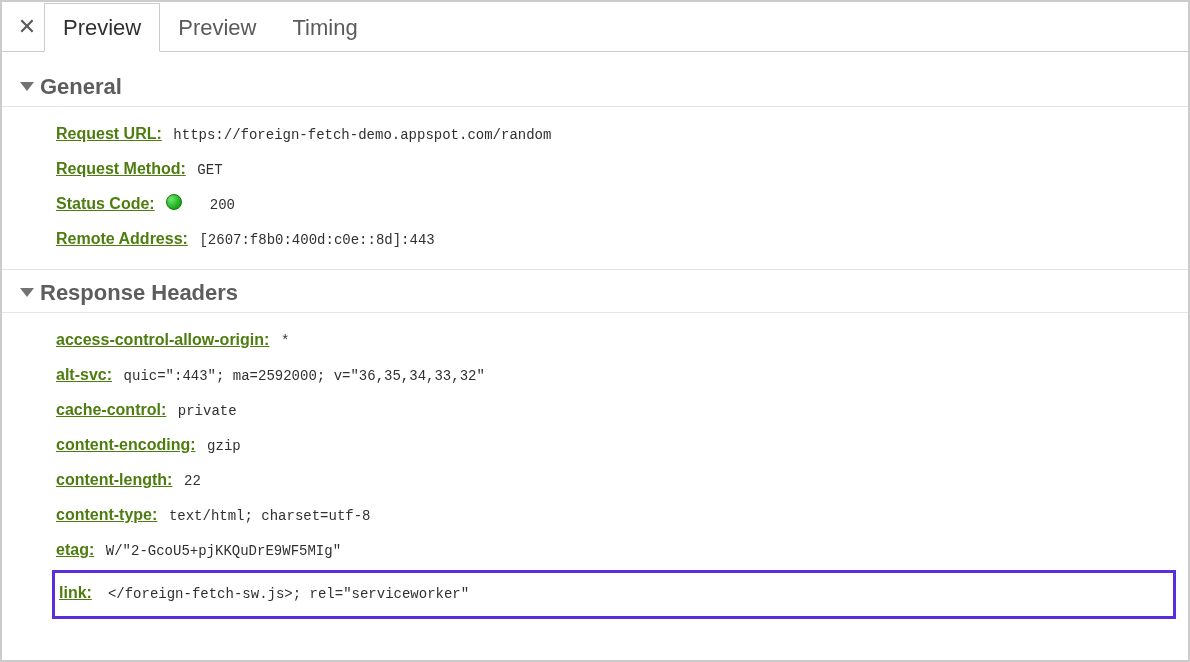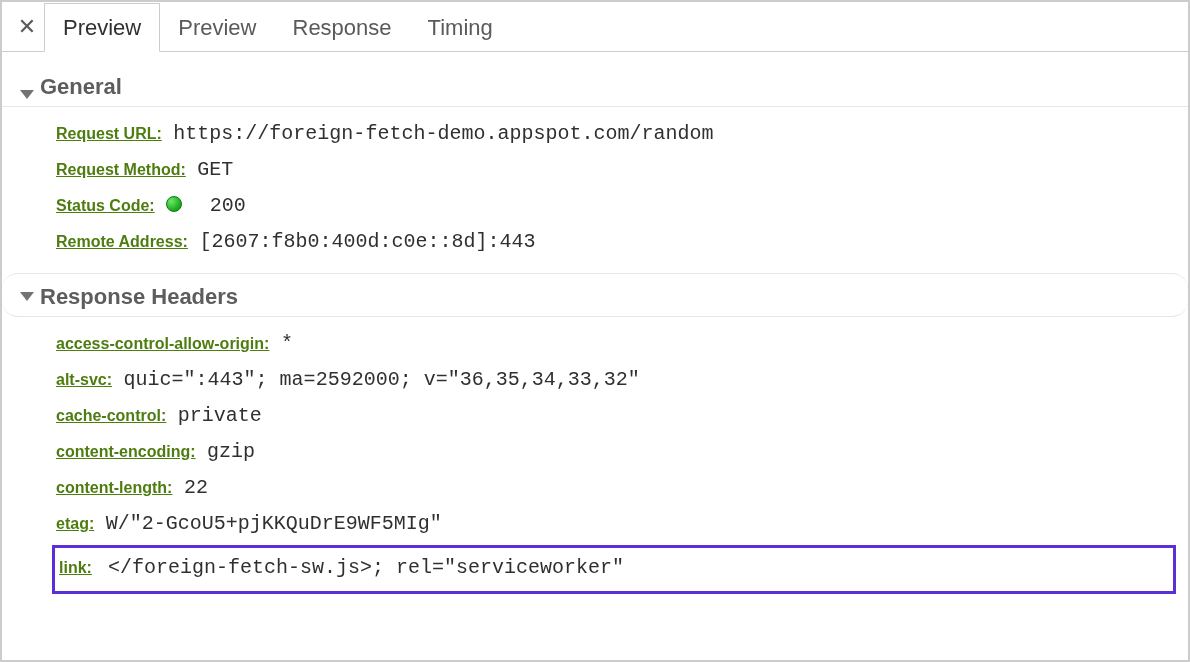--- a/index.html
+++ b/index.html
@@ -63,21 +63,21 @@
     display: flex;
     align-items: center;
     font-weight: 700;
     color: #5d5d5d;
     font-size: 22px;
     padding: 4px 0 6px 18px;
     border-bottom: 1px solid #e6e6e6;
     margin-bottom: 8px;
     cursor: pointer;
   }
-  .section:first-child .section-header { border-top: none; align-items: flex-end; }
+  .section:first-child .section-header { border-top: none; }
   .disclosure {
     display: inline-block;
     width: 0;
     height: 0;
     border-left: 7px solid transparent;
     border-right: 7px solid transparent;
     border-top: 9px solid #737373;
     margin-right: 6px;
     position: relative;
     top: -1px;
@@ -92,21 +92,21 @@
   }
   .kv-label {
     font-weight: 700;
     color: #4d7c0f;
     font-size: 16px;
     text-decoration: underline;
   }
   .kv-value {
     font-family: Menlo, Consolas, "Courier New", monospace;
     color: #303030;
-    font-size: 20px;
+    font-size: 14px;
     margin-left: 6px;
     white-space: normal;
     word-break: break-all;
   }
   .status-dot {
     display: inline-block;
     width: 16px;
     height: 16px;
     border-radius: 50%;
     background: radial-gradient(circle at 30% 30%, #6ee86e, #17a917 70%);
@@ -132,21 +132,20 @@
 </style>
 </head>
 <body>
 
 <div class="panel">
 
   <div class="tabbar">
     <div class="close-btn">✕</div>
     <div class="tab active">Preview</div>
     <div class="tab">Preview</div>
-    <div class="tab">Response</div>
     <div class="tab">Timing</div>
   </div>
 
   <div class="content">
 
     <div class="section">
       <div class="section-header">
         <span class="disclosure"></span>
         <span>General</span>
       </div>
@@ -165,21 +164,21 @@
           <span class="kv-value" style="margin-left:16px">200</span>
         </div>
         <div class="kv-row">
           <span class="kv-label">Remote Address:</span>
           <span class="kv-value">[2607:f8b0:400d:c0e::8d]:443</span>
         </div>
       </div>
     </div>
 
     <div class="section">
-      <div class="section-header" style="border-top:1px solid #e6e6e6; padding-top:10px;border-radius:16px;">
+      <div class="section-header" style="border-top:1px solid #e6e6e6; padding-top:10px;">
         <span class="disclosure"></span>
         <span>Response Headers</span>
       </div>
       <div class="kv-list">
         <div class="kv-row">
           <span class="kv-label">access-control-allow-origin:</span>
           <span class="kv-value">*</span>
         </div>
         <div class="kv-row">
           <span class="kv-label">alt-svc:</span>
@@ -189,20 +188,24 @@
           <span class="kv-label">cache-control:</span>
           <span class="kv-value">private</span>
         </div>
         <div class="kv-row">
           <span class="kv-label">content-encoding:</span>
           <span class="kv-value">gzip</span>
         </div>
         <div class="kv-row">
           <span class="kv-label">content-length:</span>
           <span class="kv-value">22</span>
+        </div>
+        <div class="kv-row">
+          <span class="kv-label">content-type:</span>
+          <span class="kv-value">text/html; charset=utf-8</span>
         </div>
         <div class="kv-row">
           <span class="kv-label">etag:</span>
           <span class="kv-value">W/"2-GcoU5+pjKKQuDrE9WF5MIg"</span>
         </div>
       </div>
 
       <div class="highlight-box">
         <div class="kv-row wrap-row">
           <span class="kv-label">link:</span>

